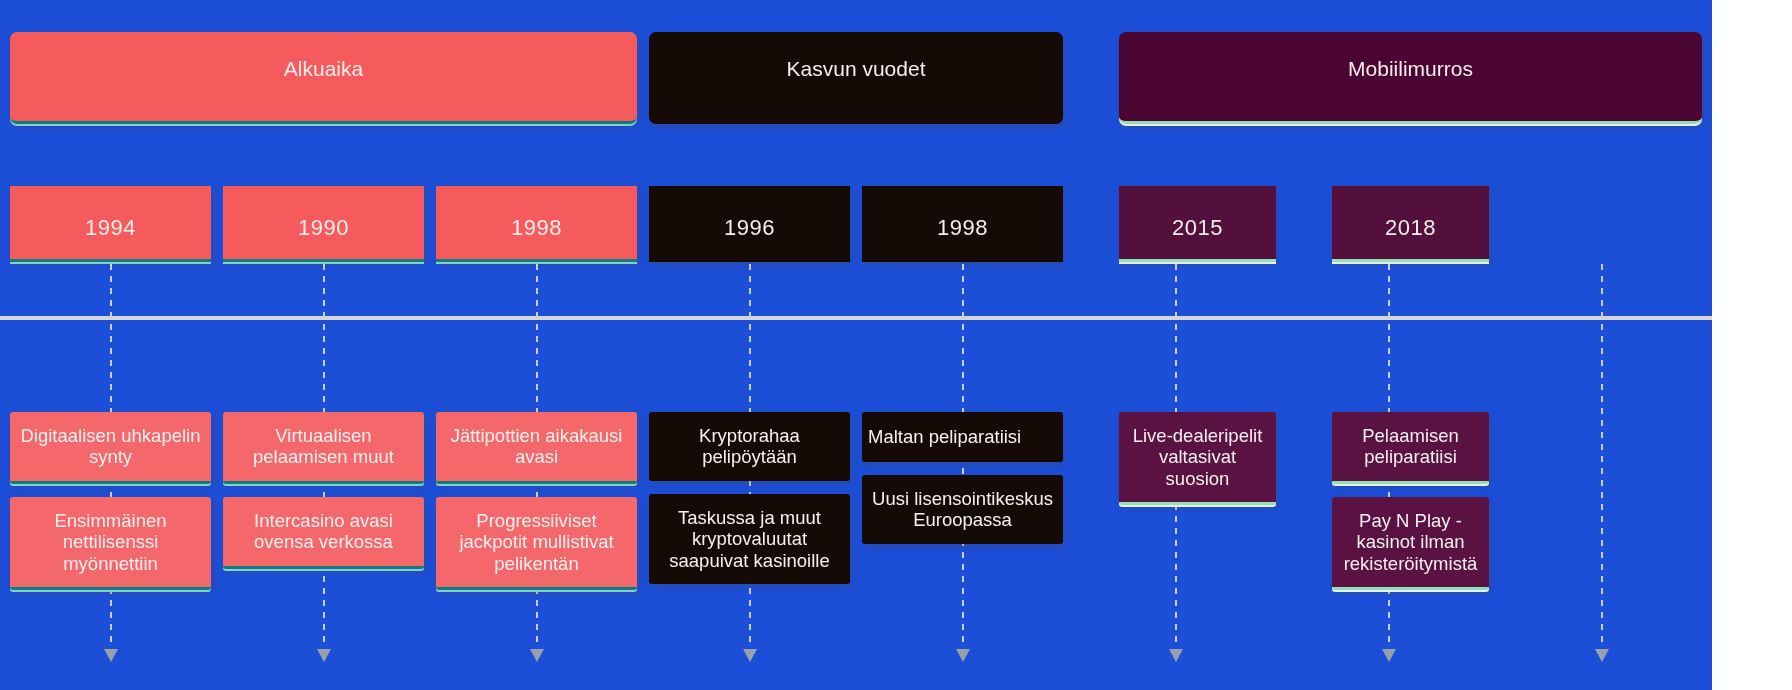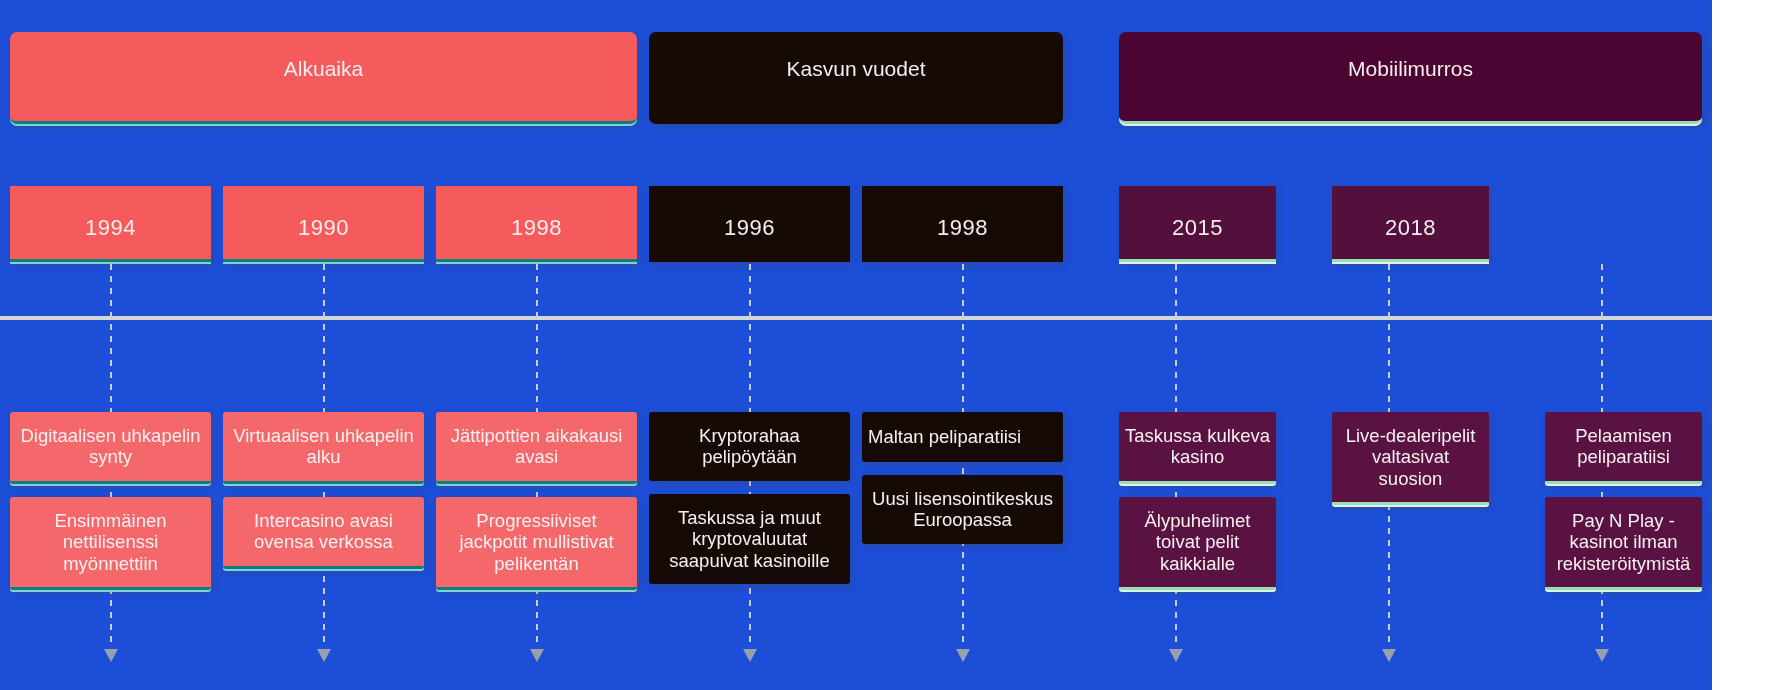--- a/index.html
+++ b/index.html
@@ -140,21 +140,21 @@
         <div class="content-col">
     <div class="content-box title-box t-coral">
       <span>Digitaalisen uhkapelin synty</span>
     </div>
     <div class="content-box desc-box t-coral">
       <span>Ensimmäinen nettilisenssi myönnettiin</span>
     </div>
   </div>
         <div class="content-col">
     <div class="content-box title-box t-coral">
-      <span>Virtuaalisen uhkapelin alku</span>
+      <span>Virtuaalisen pelaamisen muut</span>
     </div>
     <div class="content-box desc-box t-coral">
       <span>Intercasino avasi ovensa verkossa</span>
     </div>
   </div>
         <div class="content-col">
     <div class="content-box title-box t-coral">
       <span>Jättipottien aikakausi avasi</span>
     </div>
     <div class="content-box desc-box t-coral">
@@ -171,28 +171,20 @@
   </div>
         <div class="content-col">
     <div class="content-box title-box t-black">
       <span>Maltan peliparatiisi</span>
     </div>
     <div class="content-box desc-box t-black">
       <span>Uusi lisensointikeskus Euroopassa</span>
     </div>
   </div>
         <div class="content-col">
-    <div class="content-box title-box t-purple">
-      <span>Taskussa kulkeva kasino</span>
-    </div>
-    <div class="content-box desc-box t-purple">
-      <span>Älypuhelimet toivat pelit kaikkialle</span>
-    </div>
-  </div>
-        <div class="content-col">
     <div class="content-box desc-box t-purple">
       <span>Live-dealeripelit valtasivat suosion</span>
     </div>
   </div>
         <div class="content-col">
     <div class="content-box title-box t-purple">
       <span>Pelaamisen peliparatiisi</span>
     </div>
     <div class="content-box desc-box t-purple">
       <span>Pay N Play -kasinot ilman rekisteröitymistä</span>

